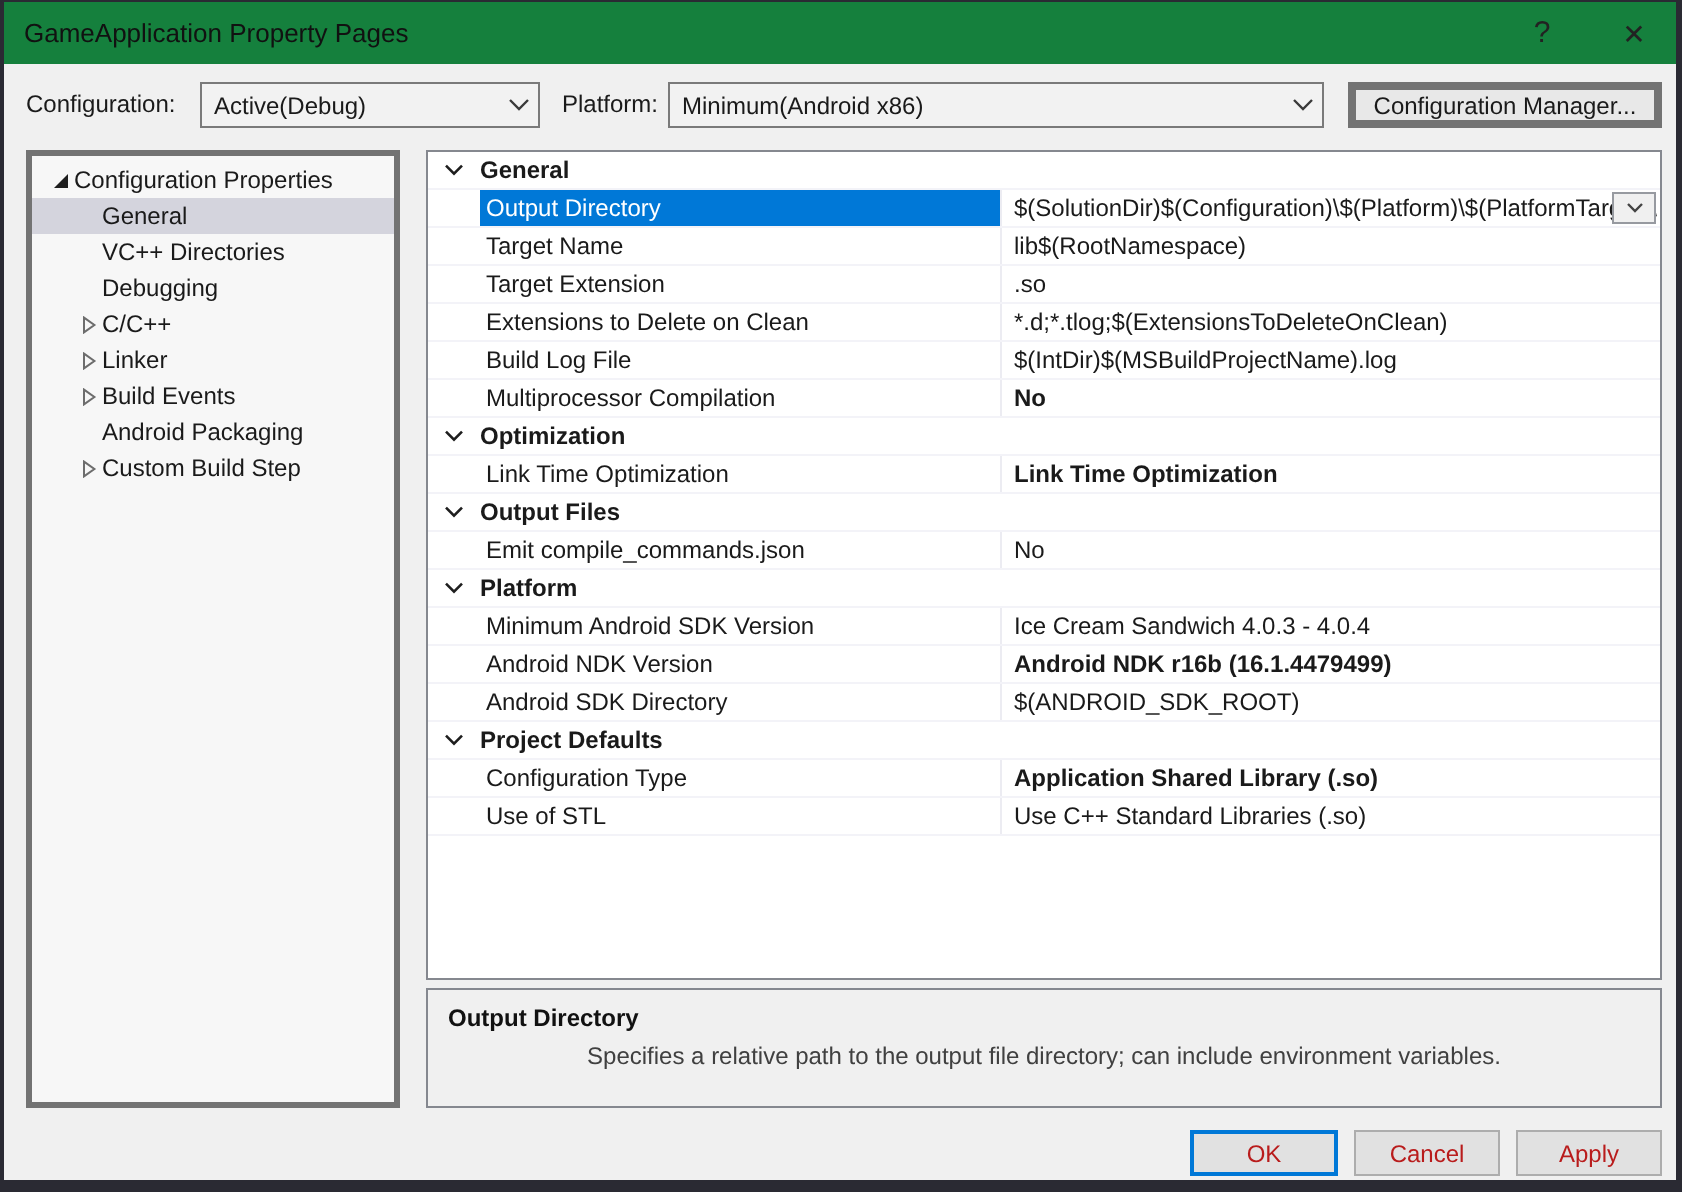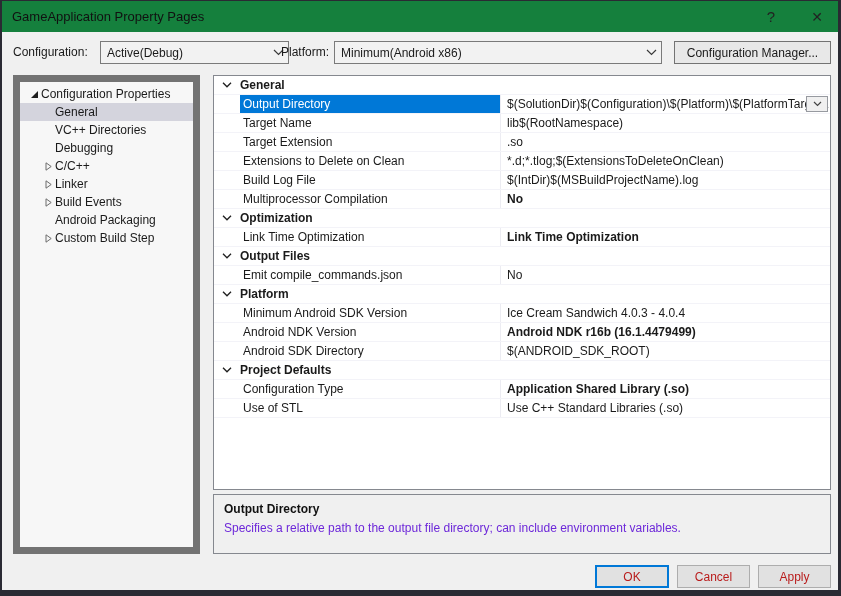--- a/index.html
+++ b/index.html
@@ -26,27 +26,27 @@
   #toolbar { position:absolute; left:0; top:31px; width:100%; height:42px; }
   .tb-label { position:absolute; font-size:12px; color:#1a1a1a; top:13px; }
   .combo {
     position:absolute; top:9px; height:23px; background:#f2f2f2; border:1px solid #7a7a7a;
     display:flex; align-items:center; font-size:12px; color:#1a1a1a;
   }
   .combo .combo-text { flex:1; padding-left:6px; white-space:nowrap; overflow:hidden; }
   .combo .combo-arrow { width:20px; display:flex; justify-content:center; align-items:center; }
   #config-manager-btn {
     position:absolute; top:9px; left:672px; width:157px; height:23px;
-    background:#e8e8e8; border:1px solid #737373; font-size:12px; color:#1a1a1a;
+    background:#e8e8e8; border:4px solid #737373; font-size:12px; color:#1a1a1a;
     display:flex; align-items:center; justify-content:center;
   }
   
   #tree-panel {
     position:absolute; left:11px; top:74px; width:187px; height:479px;
-    background:#f7f7f7; border:7px solid #737373; padding-top:3px; overflow:hidden;
+    background:#f7f7f7; border:3px solid #737373; padding-top:3px; overflow:hidden;
   }
   .tree-item { height:18px; display:flex; align-items:center; font-size:12px; color:#1a1a1a; white-space:nowrap; }
   .tree-item.level0 { padding-left:7px; }
   .tree-item.level1 { padding-left:21px; }
   .tree-item.selected { background:#d4d4dd; }
   .twisty { width:14px; display:flex; align-items:center; justify-content:center; flex:none; }
   
   #grid-panel {
     position:absolute; left:211px; top:74px; width:618px; height:415px;
     background:#ffffff; border:1px solid #85888f; overflow:hidden;
@@ -68,21 +68,21 @@
   .value-dropdown {
     position:absolute; right:2px; top:1px; width:22px; height:16px;
     background:#f0f0f0; border:1px solid #979aa0; display:flex; align-items:center; justify-content:center;
   }
   
   #desc-panel {
     position:absolute; left:211px; top:493px; width:618px; height:60px;
     background:#f0f0f0; border:1px solid #85888f; padding:7px 10px;
   }
   #desc-title { font-size:12px; font-weight:bold; color:#111; margin-bottom:5px; }
-  #desc-text { font-size:12px; color:#6d28d9; }
+  #desc-text { font-size:12px; color:#404040;text-align:center; }
   
   .footer-btn {
     position:absolute; top:564px; height:23px; background:#e1e1e1; border:1px solid #adadad;
     font-size:12px; color:#b91c1c; display:flex; align-items:center; justify-content:center;
   }
   #ok-btn { left:593px; width:74px; border:2px solid #0078d7; background:#e1e1e1; }
   #cancel-btn { left:675px; width:73px; }
   #apply-btn { left:756px; width:73px; }
 </style>
 </head>
@@ -92,21 +92,21 @@
   <div id="client">
 
     <div id="titlebar">
       <span class="title">GameApplication Property Pages</span>
       <span class="caption-btn" id="help-btn">?</span>
       <span class="caption-btn" id="close-btn">✕</span>
     </div>
 
     <div id="toolbar">
       <span class="tb-label" style="left:11px;">Configuration:</span>
-      <div class="combo" style="left:98px; width:189px;">
+      <div class="combo" style="left:98px; width:170px;">
         <span class="combo-text">Active(Debug)</span>
         <span class="combo-arrow">
           <svg width="11" height="7" viewBox="0 0 11 7">
               <polyline points="1,1 5.5,5.5 10,1" fill="none" stroke="#3a3a3a" stroke-width="1.2"></polyline>
             </svg>
         </span>
       </div>
       <span class="tb-label" style="left:279px;">Platform:</span>
       <div class="combo" style="left:332px; width:328px;">
         <span class="combo-text">Minimum(Android x86)</span>

